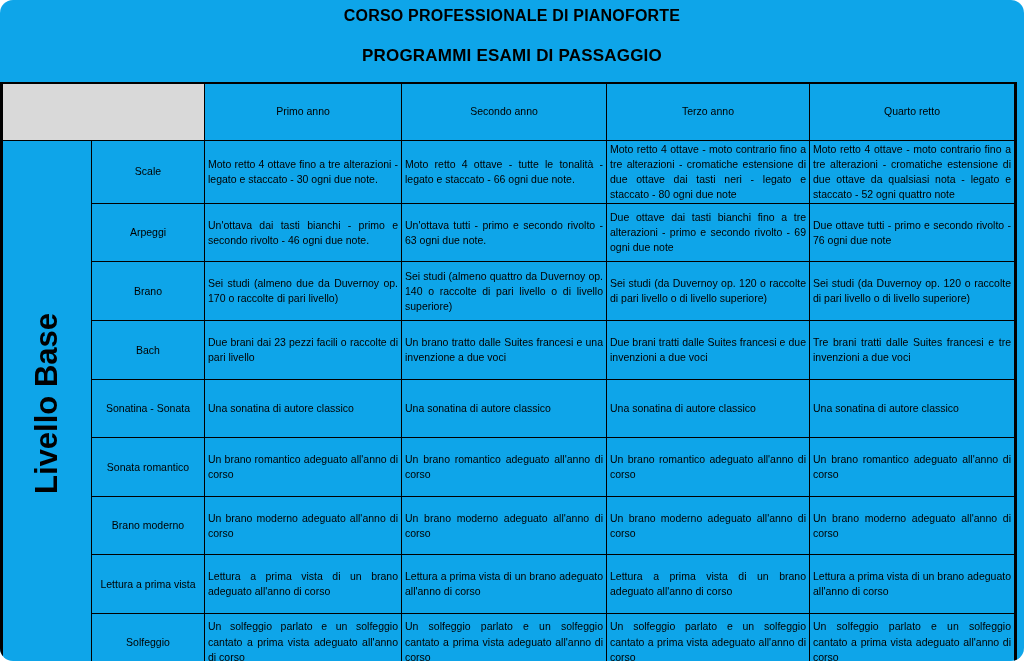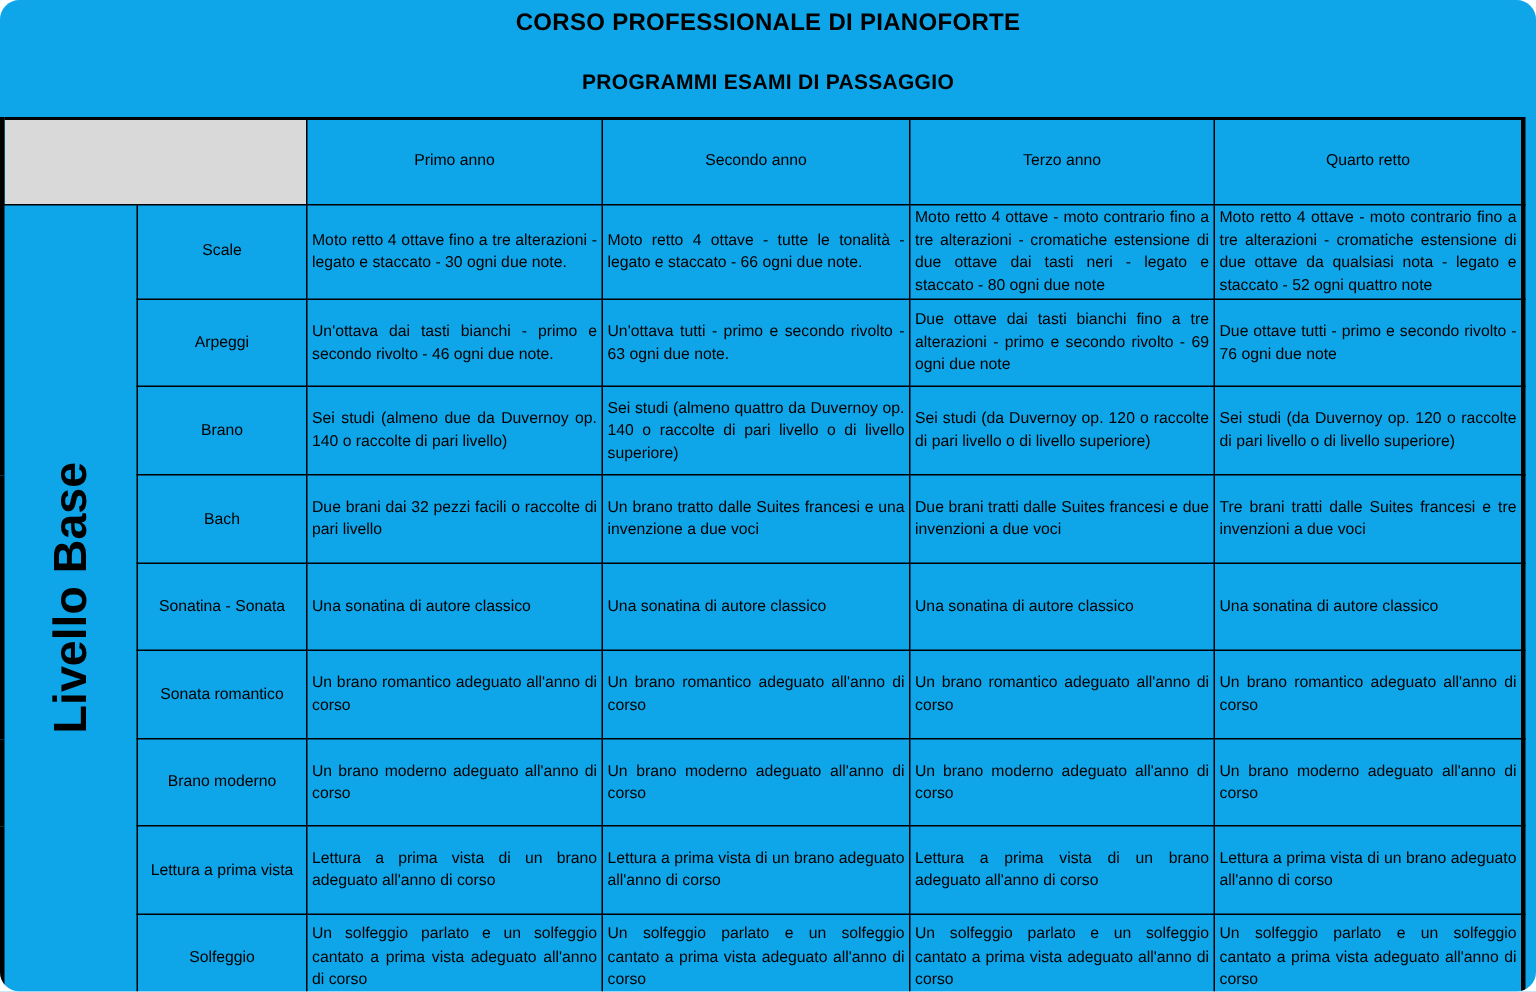--- a/index.html
+++ b/index.html
@@ -17,21 +17,21 @@
     margin: 7px 0 0 0;
     text-align: center;
     font-weight: bold;
     font-size: 16px;
     letter-spacing: 0.2px;
   }
   .doc-subtitle {
     margin: 21px 0 0 0;
     text-align: center;
     font-weight: bold;
-    font-size: 14px;
+    font-size: 17px;
     letter-spacing: 0.2px;
   }
   table.exam-table {
     border-collapse: collapse;
     table-layout: fixed;
     width: 1014px;
     margin-top: 16px;
     border-top: 2px solid #000;
     border-left: 3px solid #000;
     border-right: 3px solid #000;
@@ -129,29 +129,29 @@
       <tr class="r-arpeggi">
         <td class="row-label">Arpeggi</td>
         <td class="prog-cell first-year">Un'ottava dai tasti bianchi - primo e secondo rivolto - 46 ogni due note.</td>
         <td class="prog-cell">Un'ottava tutti - primo e secondo rivolto - 63 ogni due note.</td>
         <td class="prog-cell">Due ottave dai tasti bianchi fino a tre alterazioni - primo e secondo rivolto - 69 ogni due note</td>
         <td class="prog-cell">Due ottave tutti - primo e secondo rivolto - 76 ogni due note</td>
       </tr>
 
       <tr class="r-studi">
         <td class="row-label">Brano</td>
-        <td class="prog-cell first-year">Sei studi (almeno due da Duvernoy op. 140 o raccolte di pari livello)</td>
+        <td class="prog-cell first-year">Sei studi (almeno due da Duvernoy op. 170 o raccolte di pari livello)</td>
         <td class="prog-cell">Sei studi (almeno quattro da Duvernoy op. 140 o raccolte di pari livello o di livello superiore)</td>
         <td class="prog-cell">Sei studi (da Duvernoy op. 120 o raccolte di pari livello o di livello superiore)</td>
         <td class="prog-cell">Sei studi (da Duvernoy op. 120 o raccolte di pari livello o di livello superiore)</td>
       </tr>
 
       <tr class="r-bach">
         <td class="row-label">Bach</td>
-        <td class="prog-cell first-year">Due brani dai 32 pezzi facili o raccolte di pari livello</td>
+        <td class="prog-cell first-year">Due brani dai 23 pezzi facili o raccolte di pari livello</td>
         <td class="prog-cell">Un brano tratto dalle Suites francesi e una invenzione a due voci</td>
         <td class="prog-cell">Due brani tratti dalle Suites francesi e due invenzioni a due voci</td>
         <td class="prog-cell">Tre brani tratti dalle Suites francesi e tre invenzioni a due voci</td>
       </tr>
 
       <tr class="r-sonatina">
         <td class="row-label">Sonatina - Sonata</td>
         <td class="prog-cell first-year">Una sonatina di autore classico</td>
         <td class="prog-cell">Una sonatina di autore classico</td>
         <td class="prog-cell">Una sonatina di autore classico</td>

